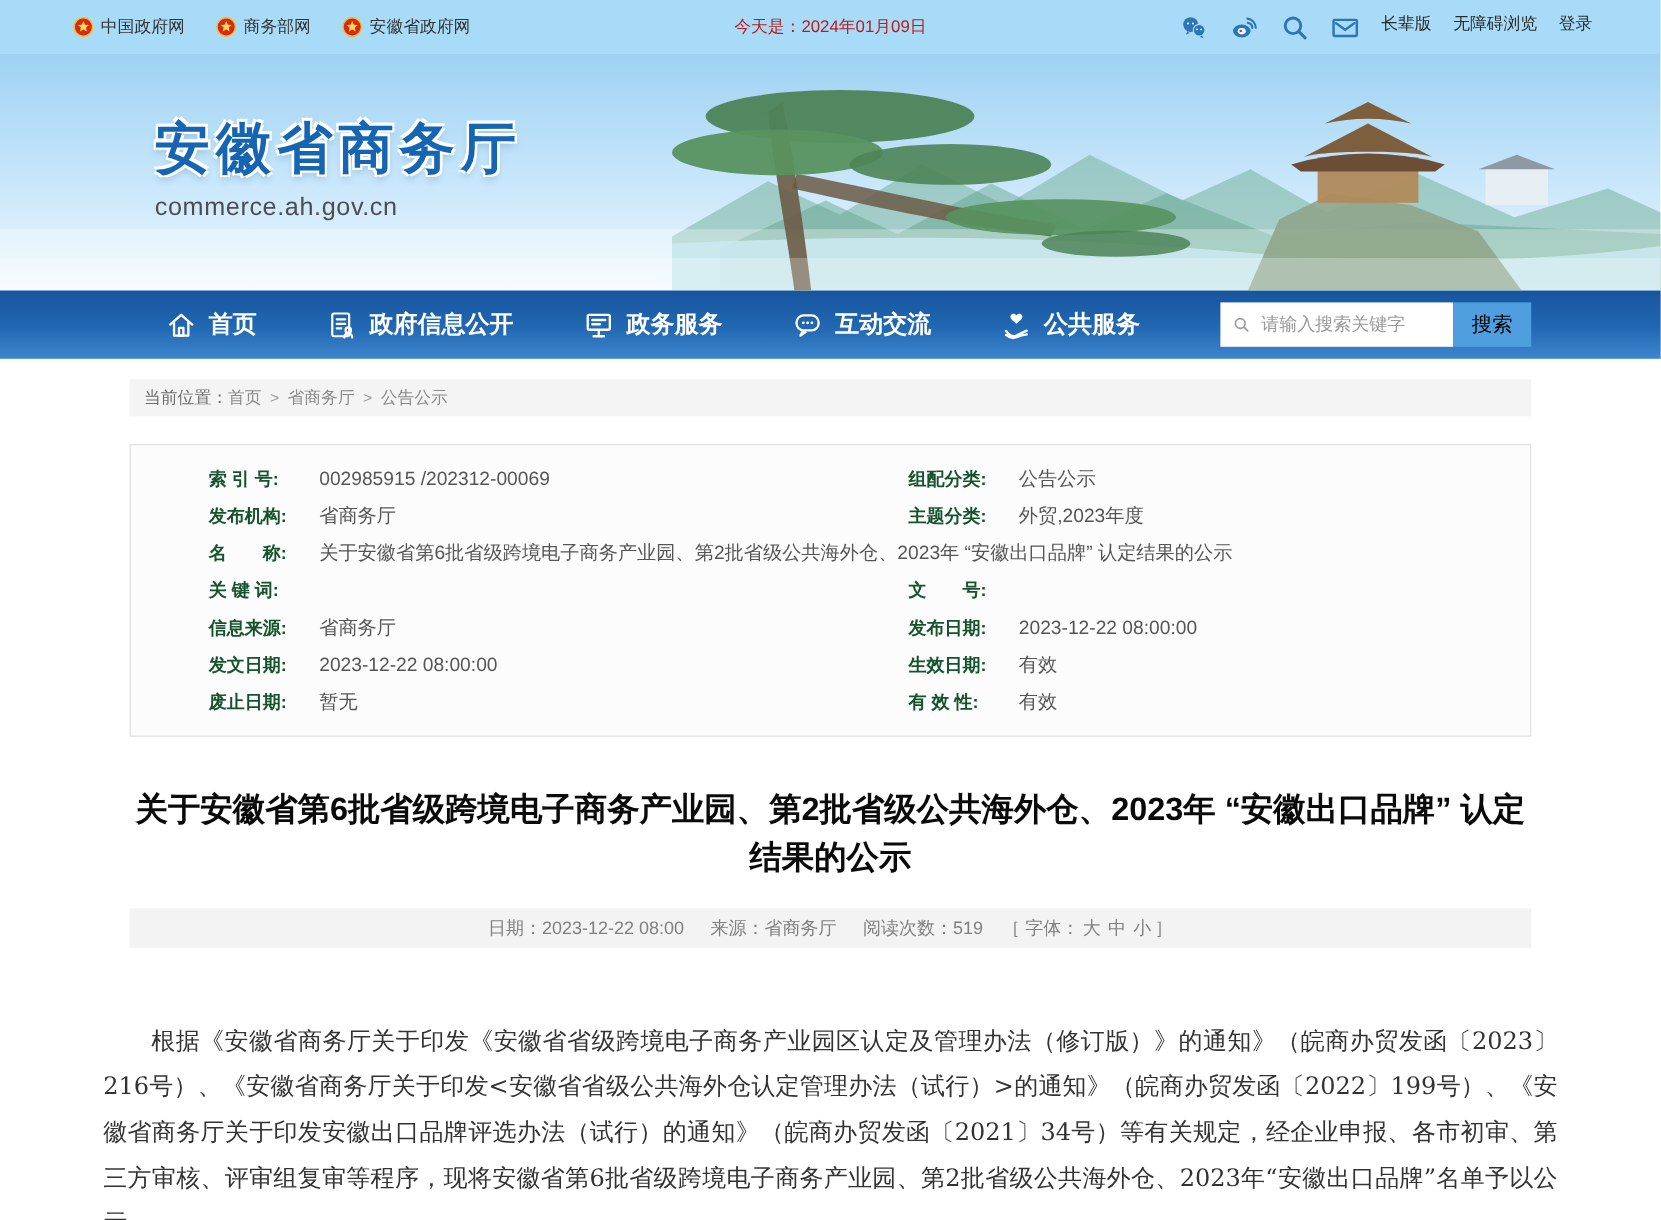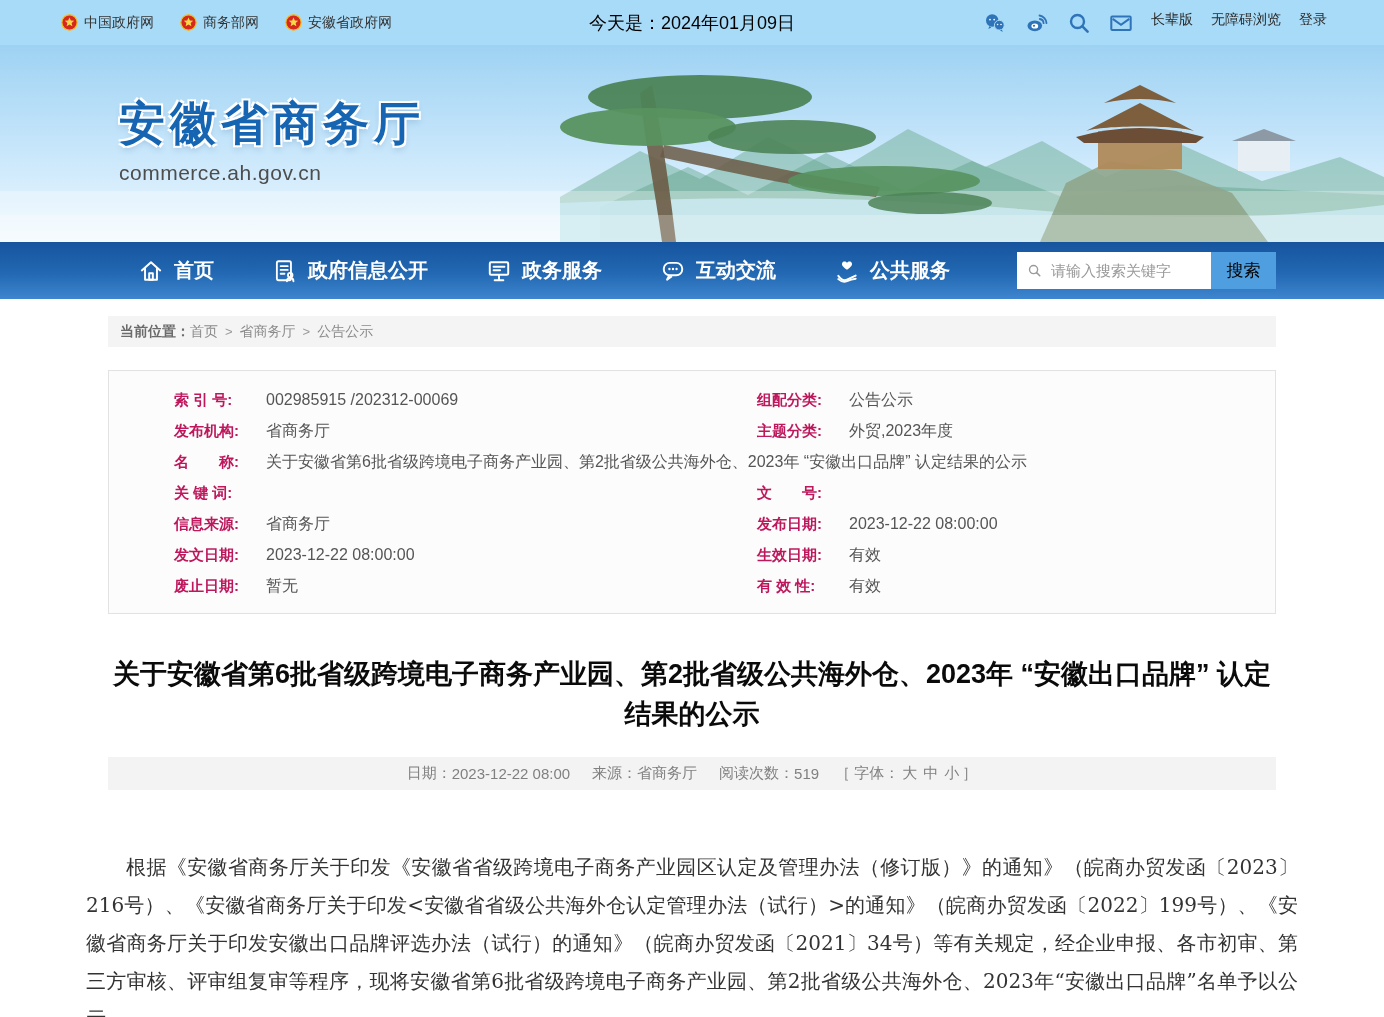--- a/index.html
+++ b/index.html
@@ -4,56 +4,56 @@
 <style>
   html,body{margin:0;padding:0;background:#fff;font-family:"Liberation Sans","DejaVu Sans",sans-serif;}
   .page{width:1384px;margin:0 auto;background:#fff;}
   .container{width:1168px;margin:0 auto;}
 
   
   .topbar{height:45px;background:#a8dbf8;}
   .topbar-inner{width:1270px;margin:0 auto;height:45px;display:grid;grid-template-columns:1fr auto 1fr;align-items:center;}
   .topbar-left{display:flex;align-items:center;gap:26px;padding-left:4px;}
   .site-link{display:flex;align-items:center;gap:6px;font-size:14px;color:#333;cursor:pointer;}
-  .topbar-date{font-size:18px;color:#000000;}
+  .topbar-date{font-size:14px;color:#b91c1c;}
   .topbar-right{display:flex;align-items:flex-start;justify-content:flex-end;gap:18px;}
   .tb-icon{width:24px;height:24px;display:inline-flex;align-items:center;justify-content:center;cursor:pointer;}
   .tb-link{font-size:14px;color:#2b2b2b;cursor:pointer;}
 
   
   .banner{position:relative;height:197px;overflow:hidden;}
   .banner svg.scene{position:absolute;inset:0;display:block;}
-  .logo-wrap{position:absolute;left:119px;top:48px;cursor:pointer;}
+  .logo-wrap{position:absolute;left:129px;top:48px;cursor:pointer;}
   .logo-cn{font-size:46px;font-weight:900;letter-spacing:5px;color:#1565b3;
     text-shadow:-2px -2px 0 #fff,2px -2px 0 #fff,-2px 2px 0 #fff,2px 2px 0 #fff,0 4px 6px rgba(40,90,150,.25);}
   .logo-en{font-size:21px;color:#4d4d4d;margin-top:6px;letter-spacing:.5px;}
 
   
   .nav{height:57px;background:linear-gradient(180deg,#17549e 0%,#2268b2 55%,#3e86cf 100%);}
   .nav-inner{width:1168px;margin:0 auto;height:57px;display:flex;align-items:center;}
   .nav-items{display:flex;align-items:center;gap:58px;padding-left:30px;}
   .nav-item{display:flex;align-items:center;gap:10px;color:#fff;font-size:20px;font-weight:700;cursor:pointer;white-space:nowrap;}
   .nav-item svg{display:block;}
   .nav-search{margin-left:auto;display:flex;align-items:center;}
   .search-box{display:flex;align-items:center;background:#fff;height:37px;width:194px;padding:0 8px 0 10px;box-sizing:border-box;}
   .search-box input{border:0;outline:none;font-size:15px;color:#333;width:150px;background:transparent;}
   .search-box input::placeholder{color:#999;}
   .search-btn{height:37px;width:65px;background:#4f9fe0;color:#000000;font-size:17px;border:0;cursor:pointer;font-family:inherit;}
 
   
   .crumb-band{margin-top:17px;background:#f4f4f4;height:31px;display:flex;align-items:center;padding-left:12px;box-sizing:border-box;}
-  .crumb-label{font-size:14px;font-weight:700;color:#6b6b6b;}
+  .crumb-label{font-size:14px;font-weight:400;color:#6b6b6b;}
   .crumb-link{font-size:14px;color:#8a8a8a;cursor:pointer;}
   .crumb-sep{font-size:13px;color:#9a9a9a;margin:0 7px;}
 
   
   .metabox{margin-top:23px;border:1px solid #e2e2e2;background:#fcfcfc;padding:13px 0 12px;}
   .mrow{display:flex;}
   .mcol{width:50%;display:flex;align-items:flex-start;padding:5px 0;}
-  .mlabel{flex:0 0 82px;margin-left:65px;font-size:15px;font-weight:700;color:#be185d;white-space:pre;line-height:21px;}
+  .mlabel{flex:0 0 82px;margin-left:65px;font-size:15px;font-weight:700;color:#14532d;white-space:pre;line-height:21px;}
   .mvalue{margin-left:10px;font-size:16px;color:#555;line-height:21px;}
   .mrow-name .mcol-full{width:100%;display:flex;padding:5px 0;}
   .mrow-name .mvalue{margin-right:70px;}
 
   
   .article-title{margin-top:40px;text-align:center;font-size:27px;font-weight:700;color:#0a0a0a;line-height:40px;padding:0 2px;}
   .info-band{margin-top:23px;background:#f3f3f3;height:33px;display:flex;align-items:center;justify-content:center;gap:0;}
   .info-band span{font-size:15px;color:#808080;}
   .info-gap{display:inline-block;width:22px;}
   .font-ctl{cursor:pointer;margin:0 3px;}

